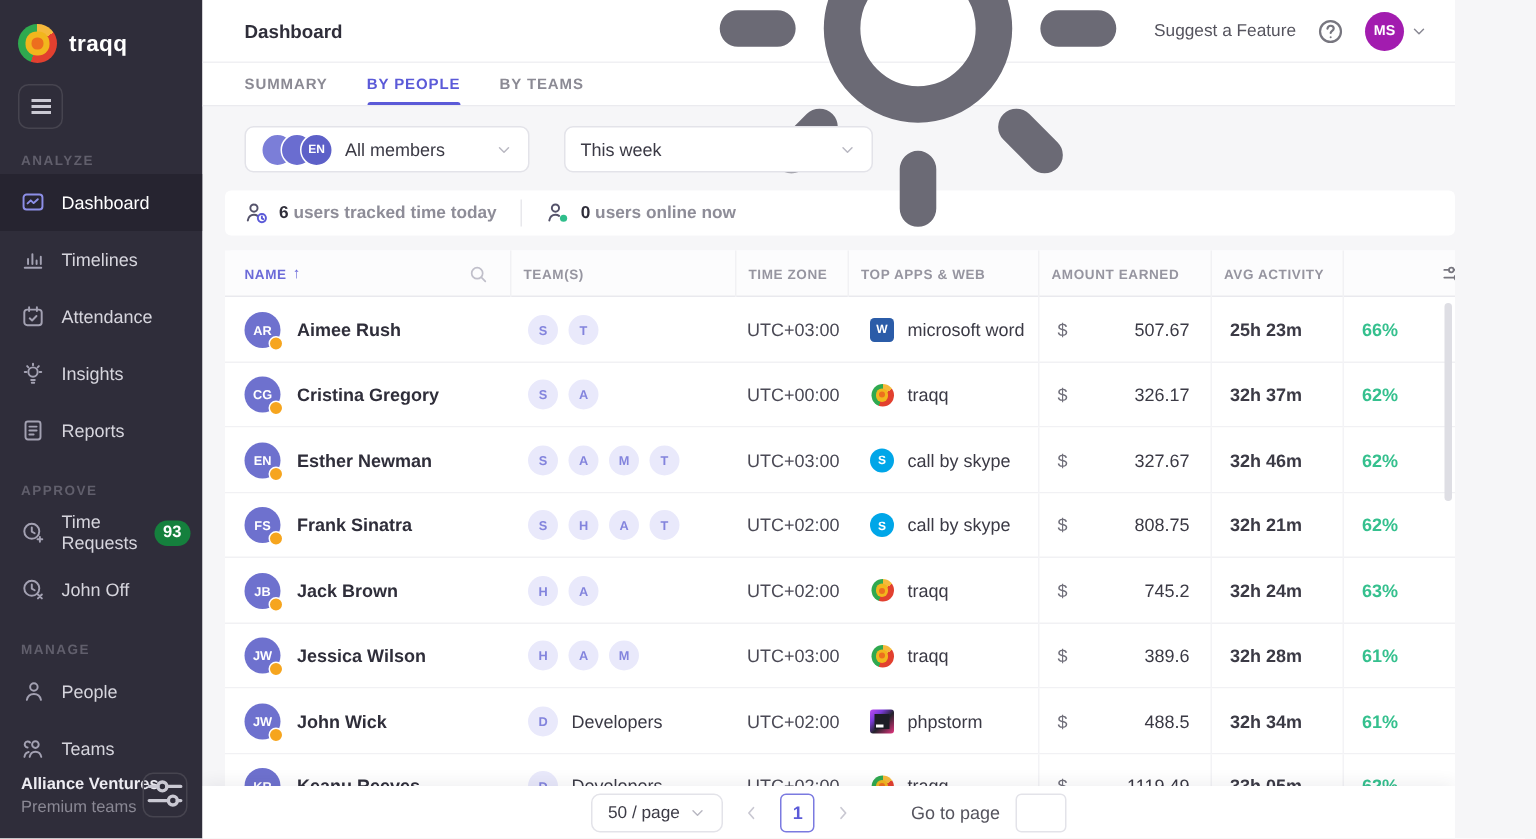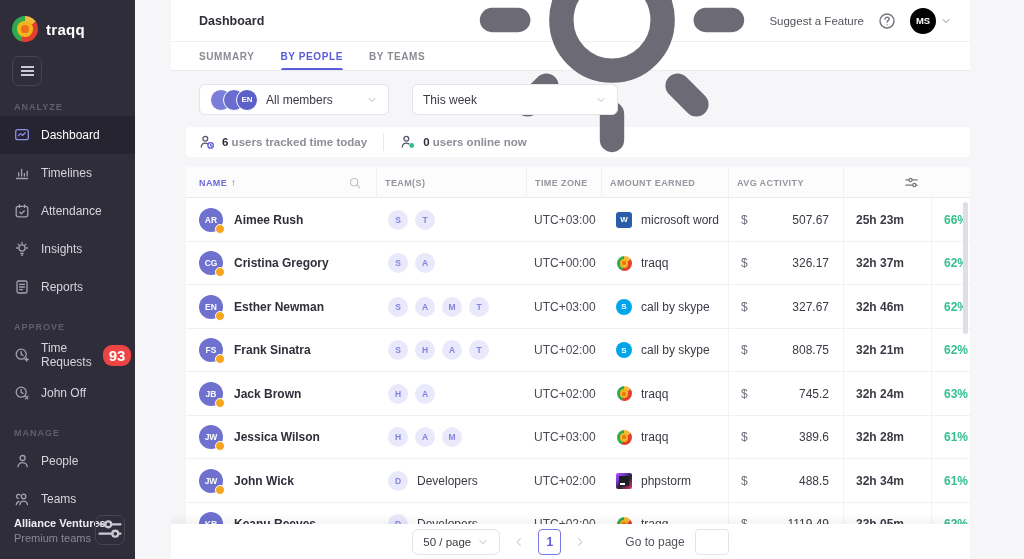--- a/index.html
+++ b/index.html
@@ -1,55 +1,55 @@
 <!DOCTYPE html>
 <html><head>
 <meta charset="utf-8">
 <style>
   * { box-sizing: border-box; margin: 0; padding: 0; }
   html,body { width:1024px; height:559px; overflow:hidden; }
   body { font-family:"Liberation Sans","DejaVu Sans",sans-serif; background:#F6F6F8; color:#3B3A45; }
-  .app { display:flex; width:970px; height:559px;gap:36px; }
+  .app { display:flex; width:970px; height:559px; }
 
   
   .sidebar { position:relative; width:135px; height:559px; background:#2F2D3A; flex:0 0 135px; }
   .logo-row { display:flex; align-items:center; gap:8px; padding:12px 0 0 12px; height:46px; }
   .traqq-mark { position:relative; display:inline-block; border-radius:50%;
     background:conic-gradient(from 0deg,#F6B93B 0 55deg,#E2402F 55deg 200deg,#2FA94F 200deg 360deg); }
   .traqq-mark i { position:absolute; inset:21%; border-radius:50%; background:#F2B61D; }
   .traqq-mark i::after { content:""; position:absolute; inset:26%; border-radius:50%; background:#ED6F1E; }
   .logo-mark { width:26px; height:26px; }
   .logo-text { color:#fff; font-size:15px; font-weight:bold; letter-spacing:.3px; }
   .hamburger { margin:10px 0 0 12px; width:30px; height:30px; border:1px solid #46444F; border-radius:7px;
     background:transparent; display:flex; align-items:center; justify-content:center; cursor:pointer; }
   .hamburger span { display:block; width:13px; height:1.6px; background:#CAC9D3; box-shadow:0 -4px 0 #CAC9D3, 0 4px 0 #CAC9D3; }
   .side-section-label { margin:16px 0 4px 14px; font-size:9px; font-weight:bold; letter-spacing:1px; color:#615F6C; }
   .side-item { position:relative; display:flex; align-items:center; gap:11px; height:38px; padding-left:14px;
     color:#D6D5DD; font-size:12px; cursor:pointer; }
   .side-item .sicon { width:16px; height:16px; color:#A3A1B2; flex:0 0 16px; display:inline-flex; }
   .side-item.active { background:#262430; color:#FFFFFF; }
   .side-item.active .sicon { color:#8D8FE8; }
-  .side-badge { margin-left:auto; margin-right:12px; background:#ef4444; color:#fff; font-size:15px; font-weight:bold;
+  .side-badge { margin-left:auto; margin-right:12px; background:#15803d; color:#fff; font-size:11px; font-weight:bold;
     border-radius:9px; padding:3px 6px; line-height:1; }
   .workspace { position:absolute; bottom:0; left:0; right:0; padding:12px 10px 14px 14px; display:flex; align-items:center; }
   .ws-meta { flex:1; min-width:0; }
   .ws-name { color:#EDECF2; font-size:11px; font-weight:bold; white-space:nowrap; }
   .ws-plan { color:#8A8894; font-size:11px; margin-top:3px; }
   .ws-btn { width:30px; height:30px; border:1px solid #46444F; border-radius:7px; background:transparent;
     color:#CAC9D3; display:flex; align-items:center; justify-content:center; cursor:pointer; }
 
   
   .main { position:relative; flex:1; height:559px; background:#F6F6F8; overflow:hidden; }
   .topbar { height:42px; background:#fff; border-bottom:1px solid #F0F0F3; display:flex; align-items:center; padding:0 18px 0 28px; }
   .page-title { font-size:12.5px; font-weight:bold; color:#2F2E3A; }
   .topbar-right { margin-left:auto; display:flex; align-items:center; gap:14px; }
   .suggest { display:flex; align-items:center; gap:7px; color:#55545E; font-size:11.5px; cursor:pointer; }
   .suggest .ticon { color:#6B6A75; }
   .help-btn { width:18px; height:18px; color:#77767F; background:none; border:none; cursor:pointer; display:flex; }
-  .avatar-ms { width:26px; height:26px; border-radius:50%; background:#000000; color:#fff; font-size:9.5px; font-weight:bold;
+  .avatar-ms { width:26px; height:26px; border-radius:50%; background:#a21caf; color:#fff; font-size:9.5px; font-weight:bold;
     display:flex; align-items:center; justify-content:center; cursor:pointer; }
   .caret { color:#8A8994; display:inline-flex; width:12px; }
 
   .tabsbar { height:29px; background:#fff; border-bottom:1px solid #EBEBEF; display:flex; align-items:stretch; gap:26px; padding:0 28px; }
   .tab { position:relative; display:flex; align-items:center; font-size:10px; font-weight:bold; letter-spacing:.6px;
     color:#8B8A94; cursor:pointer; }
   .tab.active { color:#5B5AD8; }
   .tab.active::after { content:""; position:absolute; left:0; right:0; bottom:0; height:2px; background:#5B5AD8; border-radius:2px 2px 0 0; }
 
   .filters { display:flex; gap:23px; padding:13px 0 0 28px; }
@@ -341,20 +341,21 @@
             <span class="arrow">↑</span>
           <span class="th-search js-icon">
               <svg viewBox="0 0 16 16" width="100%" height="100%" fill="none" stroke="currentColor" stroke-width="1.3" stroke-linecap="round" stroke-linejoin="round">
                 <circle cx="7" cy="7" r="4.2"></circle>
                 <path d="M10.2 10.2L13.2 13.2"></path>
               </svg>
             </span>
         </div>
         <div class="th">TEAM(S)</div>
         <div class="th">TIME ZONE</div>
+        <div class="th">TOP APPS &amp; WEB</div>
         <div class="th">AMOUNT EARNED</div>
         <div class="th">AVG ACTIVITY</div>
         <div class="th th-settings">
           <span class="js-icon" style="width:15px;display:inline-flex;">
               <svg viewBox="0 0 16 16" width="100%" height="100%" fill="none" stroke="currentColor" stroke-width="1.3" stroke-linecap="round" stroke-linejoin="round">
                 <path d="M2 5.3h3.3M8.7 5.3H14M2 10.7h7.3M12.7 10.7H14"></path>
                 <circle cx="7" cy="5.3" r="1.7"></circle>
                 <circle cx="11" cy="10.7" r="1.7"></circle>
               </svg>
             </span>

